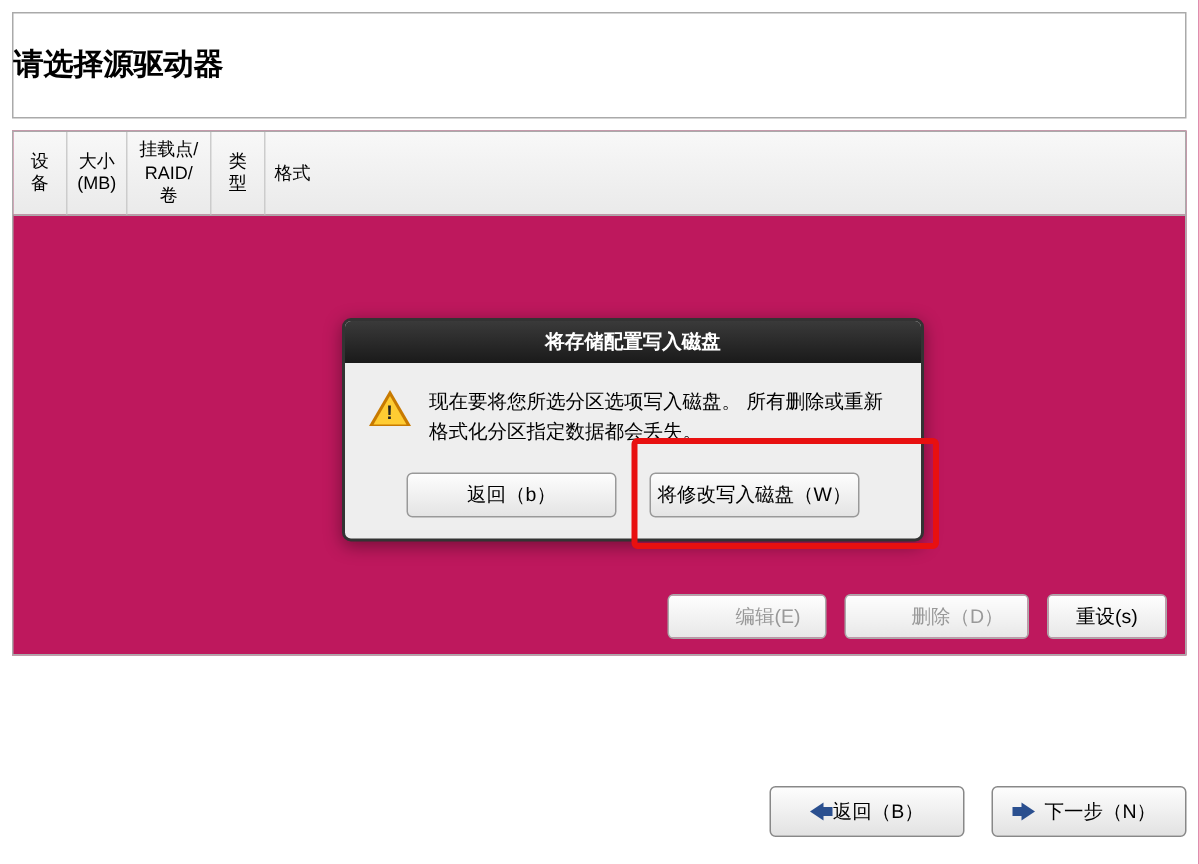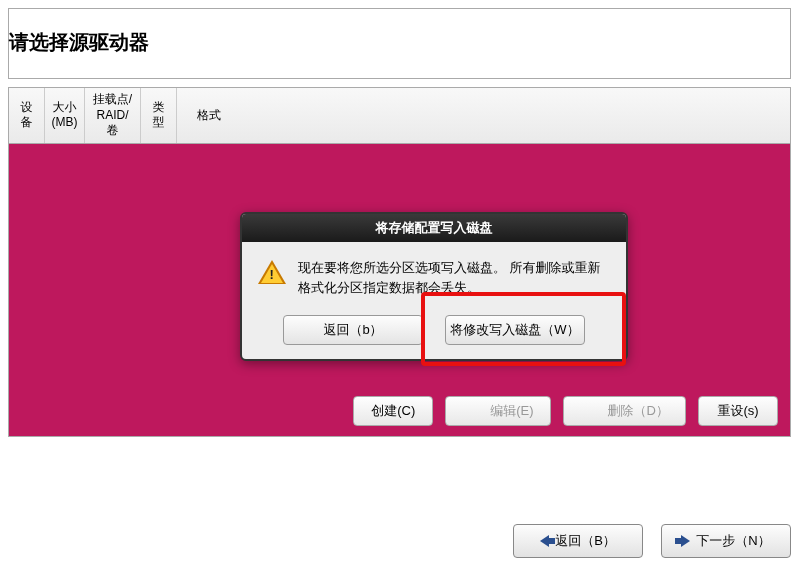--- a/index.html
+++ b/index.html
@@ -49,21 +49,21 @@
       line-height: 1.3;
       display: flex;
       align-items: center;
       justify-content: center;
       min-height: 34px;
     }
     .th.device { width: 36px; }
     .th.size { width: 40px; }
     .th.mount { width: 56px; flex-direction: column; }
     .th.type { width: 36px; }
-    .th.format { width: 36px; border-right: none; margin-left: 14px; }
+    .th.format { width: 36px; border-right: none; }
     .action-row {
       position: absolute;
       bottom: 10px;
       right: 12px;
       display: flex;
       gap: 12px;
     }
     .action-btn {
       border: 1px solid #aaa;
       border-radius: 4px;
@@ -82,21 +82,20 @@
     .dialog {
       position: absolute;
       left: 228px;
       top: 212px;
       width: 388px;
       border: 2px solid #333;
       border-radius: 6px;
       background: #eee;
       box-shadow: 0 3px 12px rgba(0,0,0,0.4);
       z-index: 50;
-      margin-left: 12px;
     }
     .dialog-title {
       background: linear-gradient(#3a3a3a, #1a1a1a);
       color: #fff;
       text-align: center;
       padding: 5px 0;
       font-size: 13px;
       font-weight: bold;
       border-top-left-radius: 4px;
       border-top-right-radius: 4px;
@@ -248,21 +247,20 @@
           <span>大小<br>(MB)</span>
         </div>
       <div class="th mount">
           <span>挂载点/<br>RAID/卷</span>
         </div>
       <div class="th type">类型</div>
       <div class="th format">格式</div>
     </div>
 
     <div class="action-row">
-      <button class="action-btn">创建(C)</button>
       <button class="action-btn" disabled="">编辑(E)</button>
       <button class="action-btn" disabled="">删除（D）</button>
       <button class="action-btn">重设(s)</button>
     </div>
   </div>
 </div>
 
 <div class="dialog">
   <div class="dialog-title">将存储配置写入磁盘</div>
   <div class="dialog-body">

